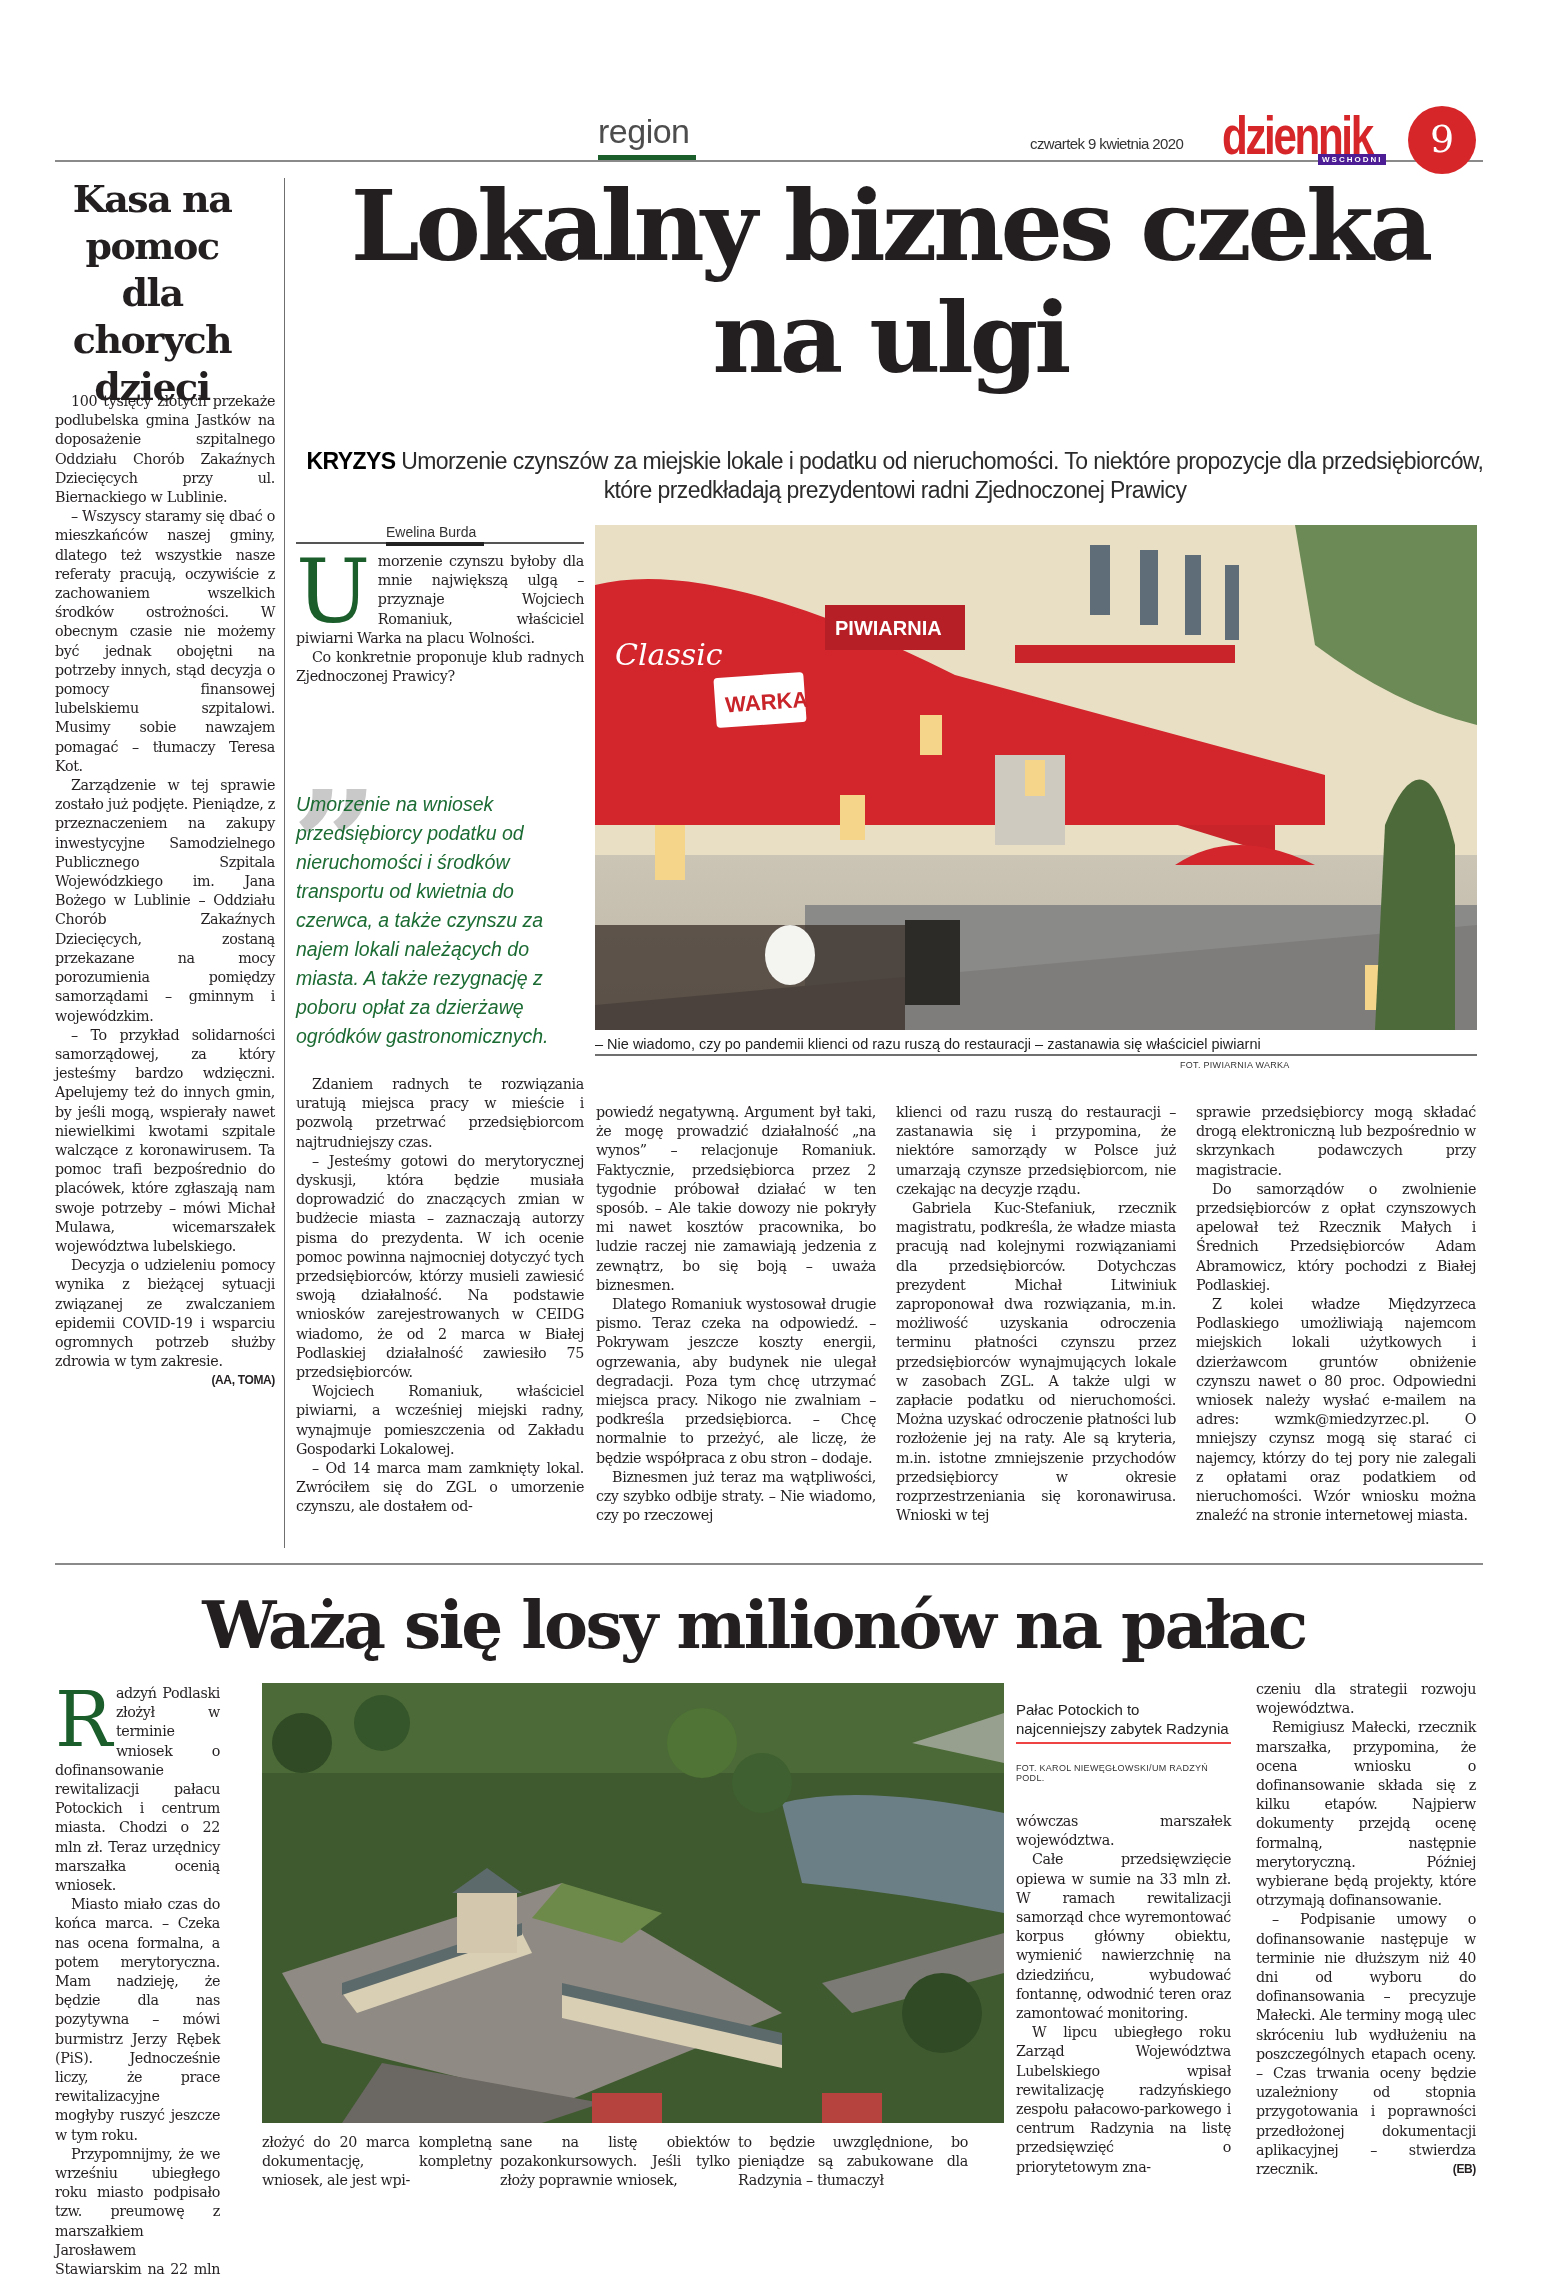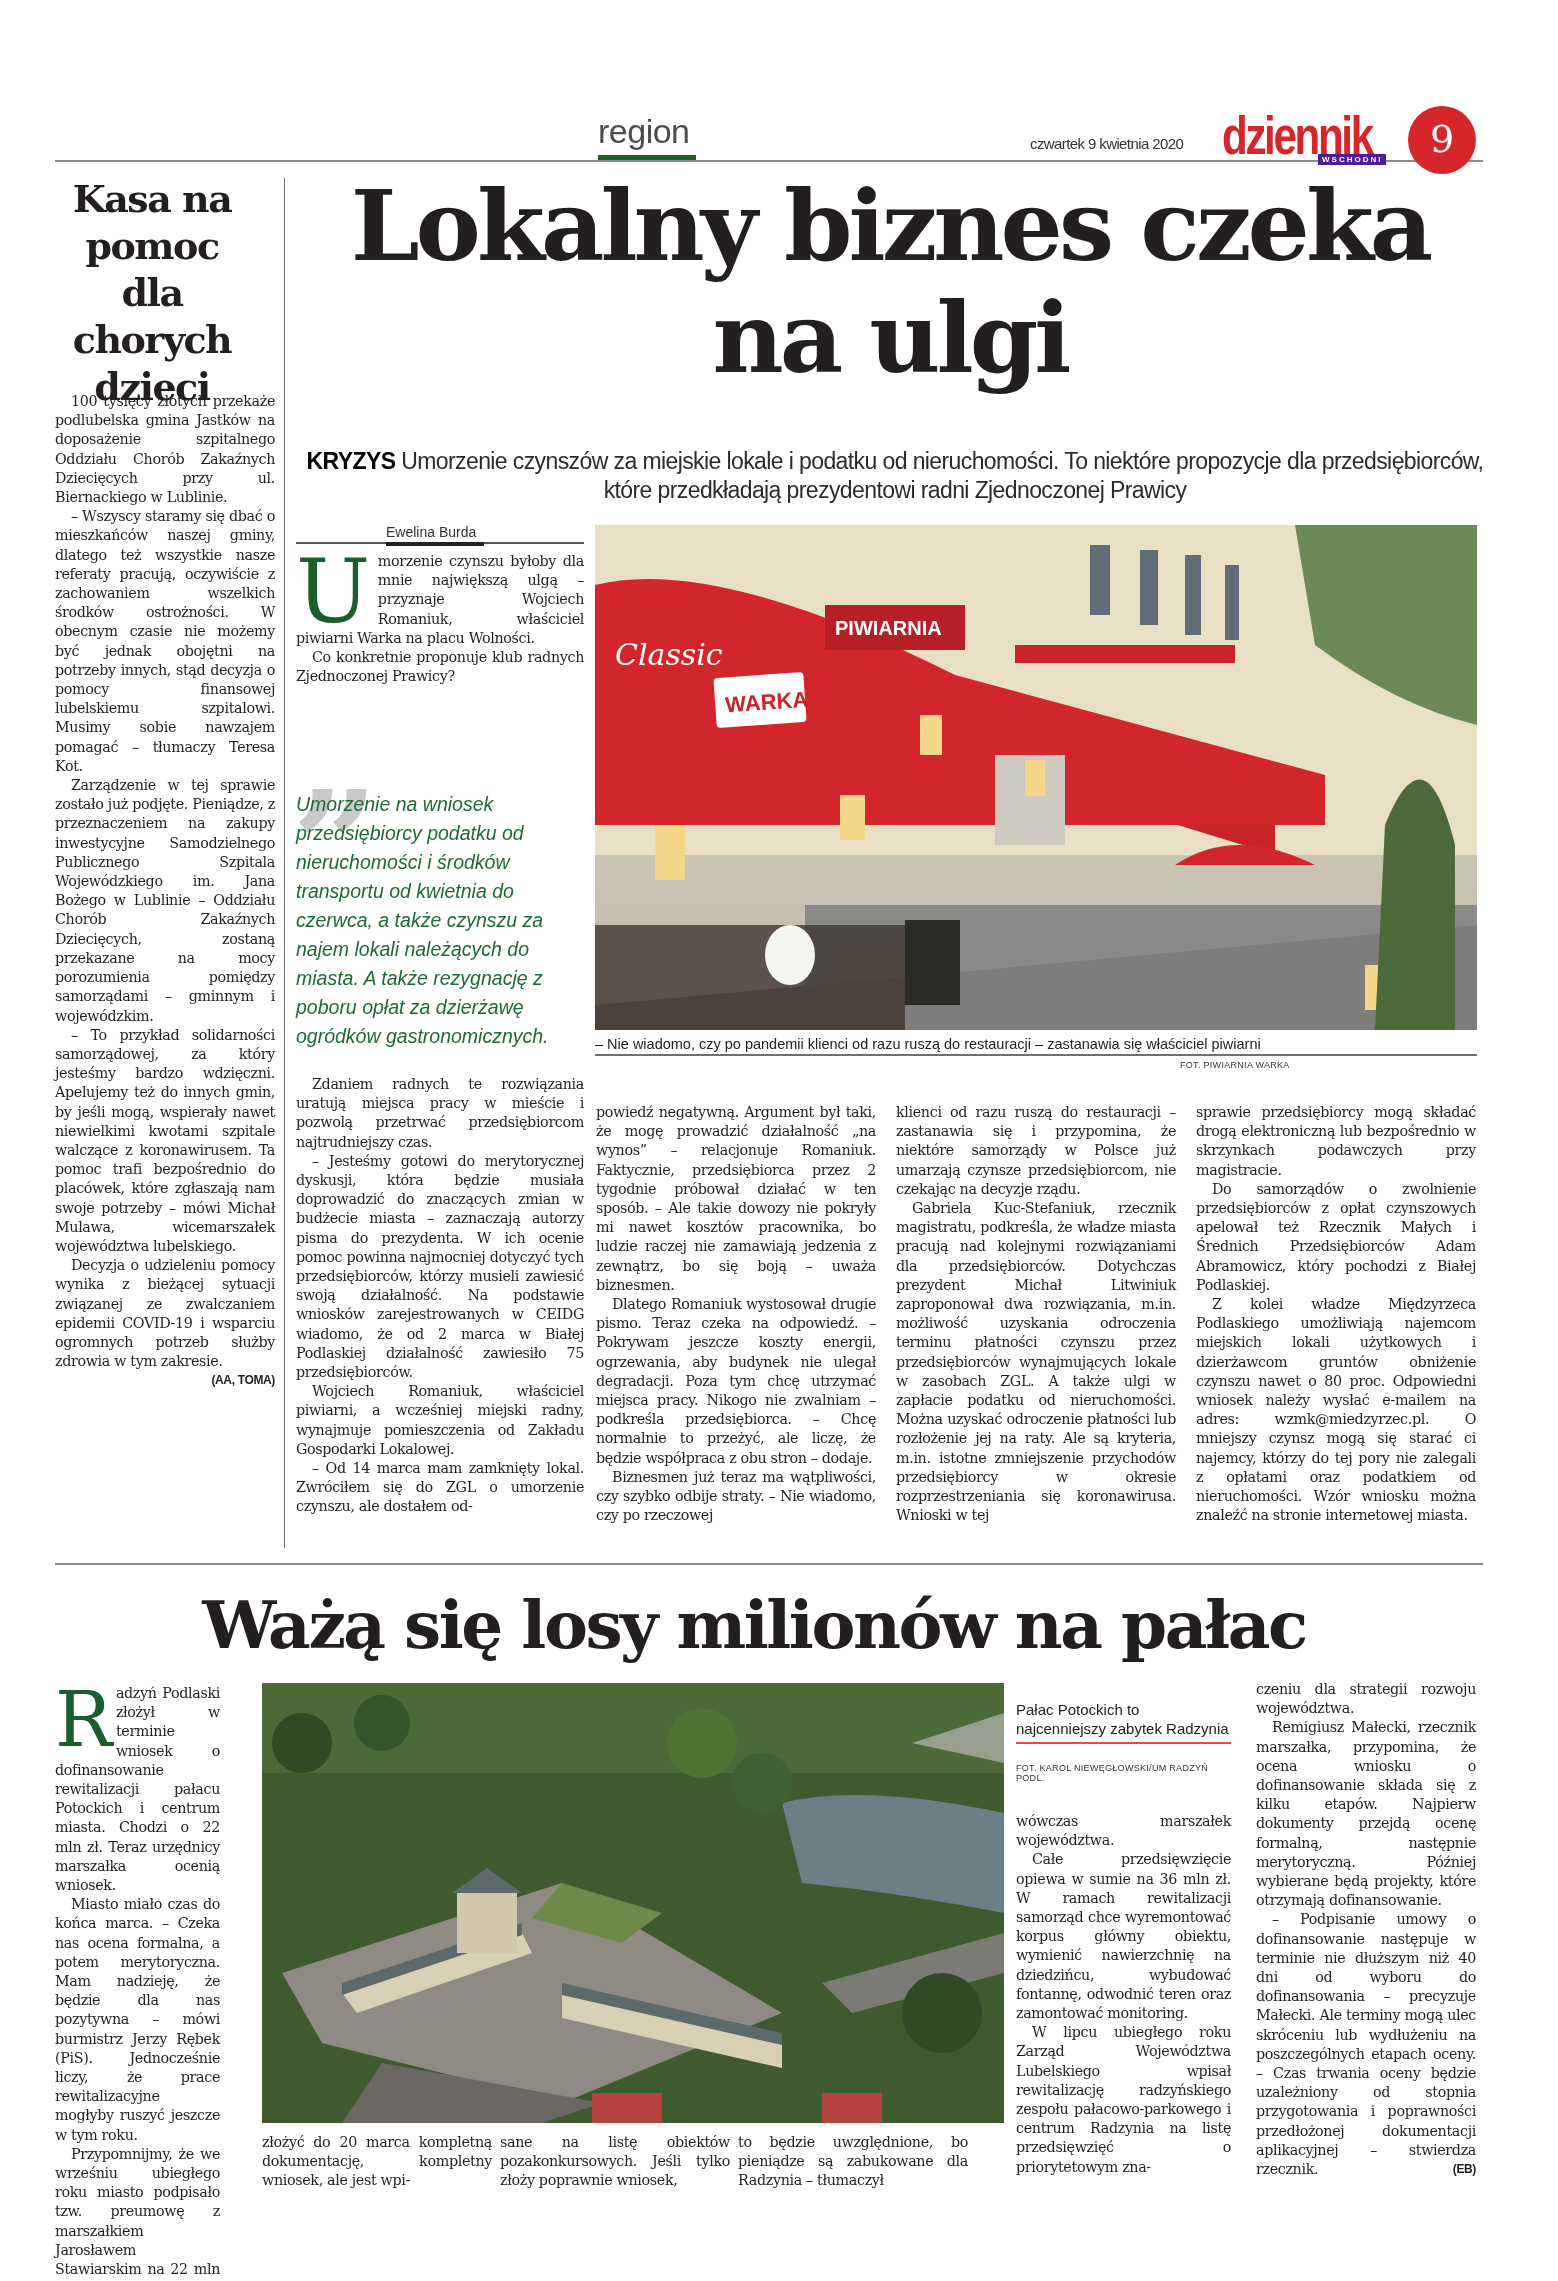--- a/index.html
+++ b/index.html
@@ -199,20 +199,20 @@
 </div>
 <div class="abs bodytext" style="left:738px; top:2133px; width:230px;">
   <p class="noindent">to będzie uwzględnione, bo pieniądze są zabukowane dla Radzynia – tłumaczył</p>
 </div>
 
 <div class="abs photo-caption" style="left:1016px; top:1700px; width:215px; font-size:15px; line-height:19px; border-bottom:2px solid #ef4444; padding-bottom:4px;">Pałac Potockich to najcenniejszy zabytek Radzynia</div>
 <div class="abs credit" style="left:1016px; top:1763px; width:215px;">FOT. KAROL NIEWĘGŁOWSKI/UM RADZYŃ PODL.</div>
 
 <div class="abs bodytext" style="left:1016px; top:1812px; width:215px;">
   <p class="noindent">wówczas marszałek województwa.</p>
-  <p>Całe przedsięwzięcie opiewa w sumie na 36 mln zł. W ramach rewitalizacji samorząd chce wyremontować korpus główny obiektu, wymienić nawierzchnię na dziedzińcu, wybudować fontannę, odwodnić teren oraz zamontować monitoring.</p>
+  <p>Całe przedsięwzięcie opiewa w sumie na 33 mln zł. W ramach rewitalizacji samorząd chce wyremontować korpus główny obiektu, wymienić nawierzchnię na dziedzińcu, wybudować fontannę, odwodnić teren oraz zamontować monitoring.</p>
   <p>W lipcu ubiegłego roku Zarząd Województwa Lubelskiego wpisał rewitalizację radzyńskiego zespołu pałacowo-parkowego i centrum Radzynia na listę przedsięwzięć o priorytetowym zna-</p>
 </div>
 <div class="abs bodytext" style="left:1256px; top:1680px; width:220px;">
   <p class="noindent">czeniu dla strategii rozwoju województwa.</p>
   <p>Remigiusz Małecki, rzecznik marszałka, przypomina, że ocena wniosku o dofinansowanie składa się z kilku etapów. Najpierw dokumenty przejdą ocenę formalną, następnie merytoryczną. Później wybierane będą projekty, które otrzymają dofinansowanie.</p>
   <p><span>– Podpisanie umowy o dofinansowanie następuje w terminie nie dłuższym niż 40 dni od wyboru do dofinansowania – precyzuje Małecki. Ale terminy mogą ulec skróceniu lub wydłużeniu na poszczególnych etapach oceny. – Czas trwania oceny będzie uzależniony od stopnia przygotowania i poprawności przedłożonej dokumentacji aplikacyjnej – stwierdza rzecznik.</span> <span class="sig">(EB)</span></p>
 </div>
 
 </body></html>

